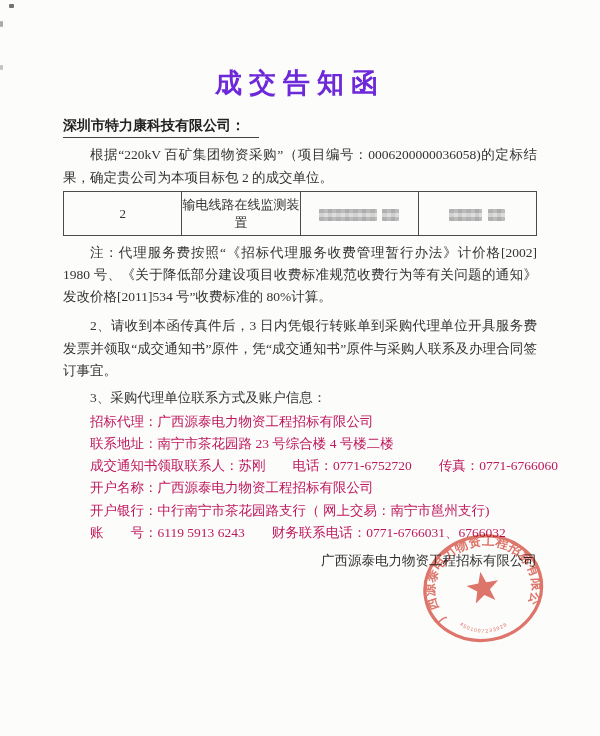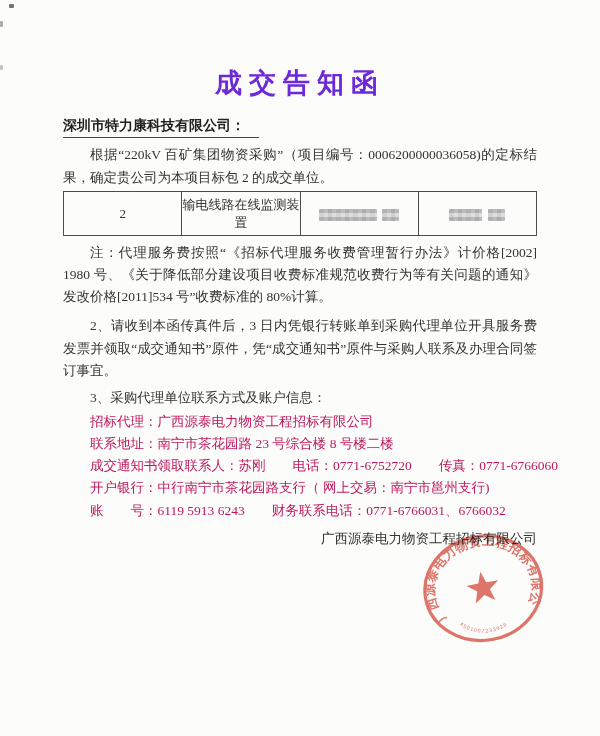--- a/index.html
+++ b/index.html
@@ -146,22 +146,23 @@
   </tbody>
     </table>
 
   <p class="body-text note">注：代理服务费按照“《招标代理服务收费管理暂行办法》计价格[2002] 1980 号、《关于降低部分建设项目收费标准规范收费行为等有关问题的通知》发改价格[2011]534 号”收费标准的 80%计算。</p>
 
   <p class="body-text para2">2、请收到本函传真件后，3 日内凭银行转账单到采购代理单位开具服务费发票并领取“成交通知书”原件，凭“成交通知书”原件与采购人联系及办理合同签订事宜。</p>
   <p class="body-text para3">3、采购代理单位联系方式及账户信息：</p>
 
   <div class="contacts">
     <div class="contact-line">招标代理：广西源泰电力物资工程招标有限公司</div>
-    <div class="contact-line">联系地址：南宁市茶花园路 23 号综合楼 8 号楼二楼</div>
+    <div class="contact-line">联系地址：南宁市茶花园路 23 号综合楼 4 号楼二楼</div>
     <div class="contact-line">成交通知书领取联系人：苏刚　　电话：0771-6752720　　传真：0771-6766060</div>
+    <div class="contact-line">开户名称：广西源泰电力物资工程招标有限公司</div>
     <div class="contact-line">开户银行：中行南宁市茶花园路支行（ 网上交易：南宁市邕州支行)</div>
     <div class="contact-line">账　　号：6119 5913 6243　　财务联系电话：0771-6766031、6766032</div>
   </div>
 
   <div class="sig-company">广西源泰电力物资工程招标有限公司</div>
 
 </div>
 
 <div class="seal">
   <svg viewBox="0 0 200 180" xmlns="http://www.w3.org/2000/svg">

